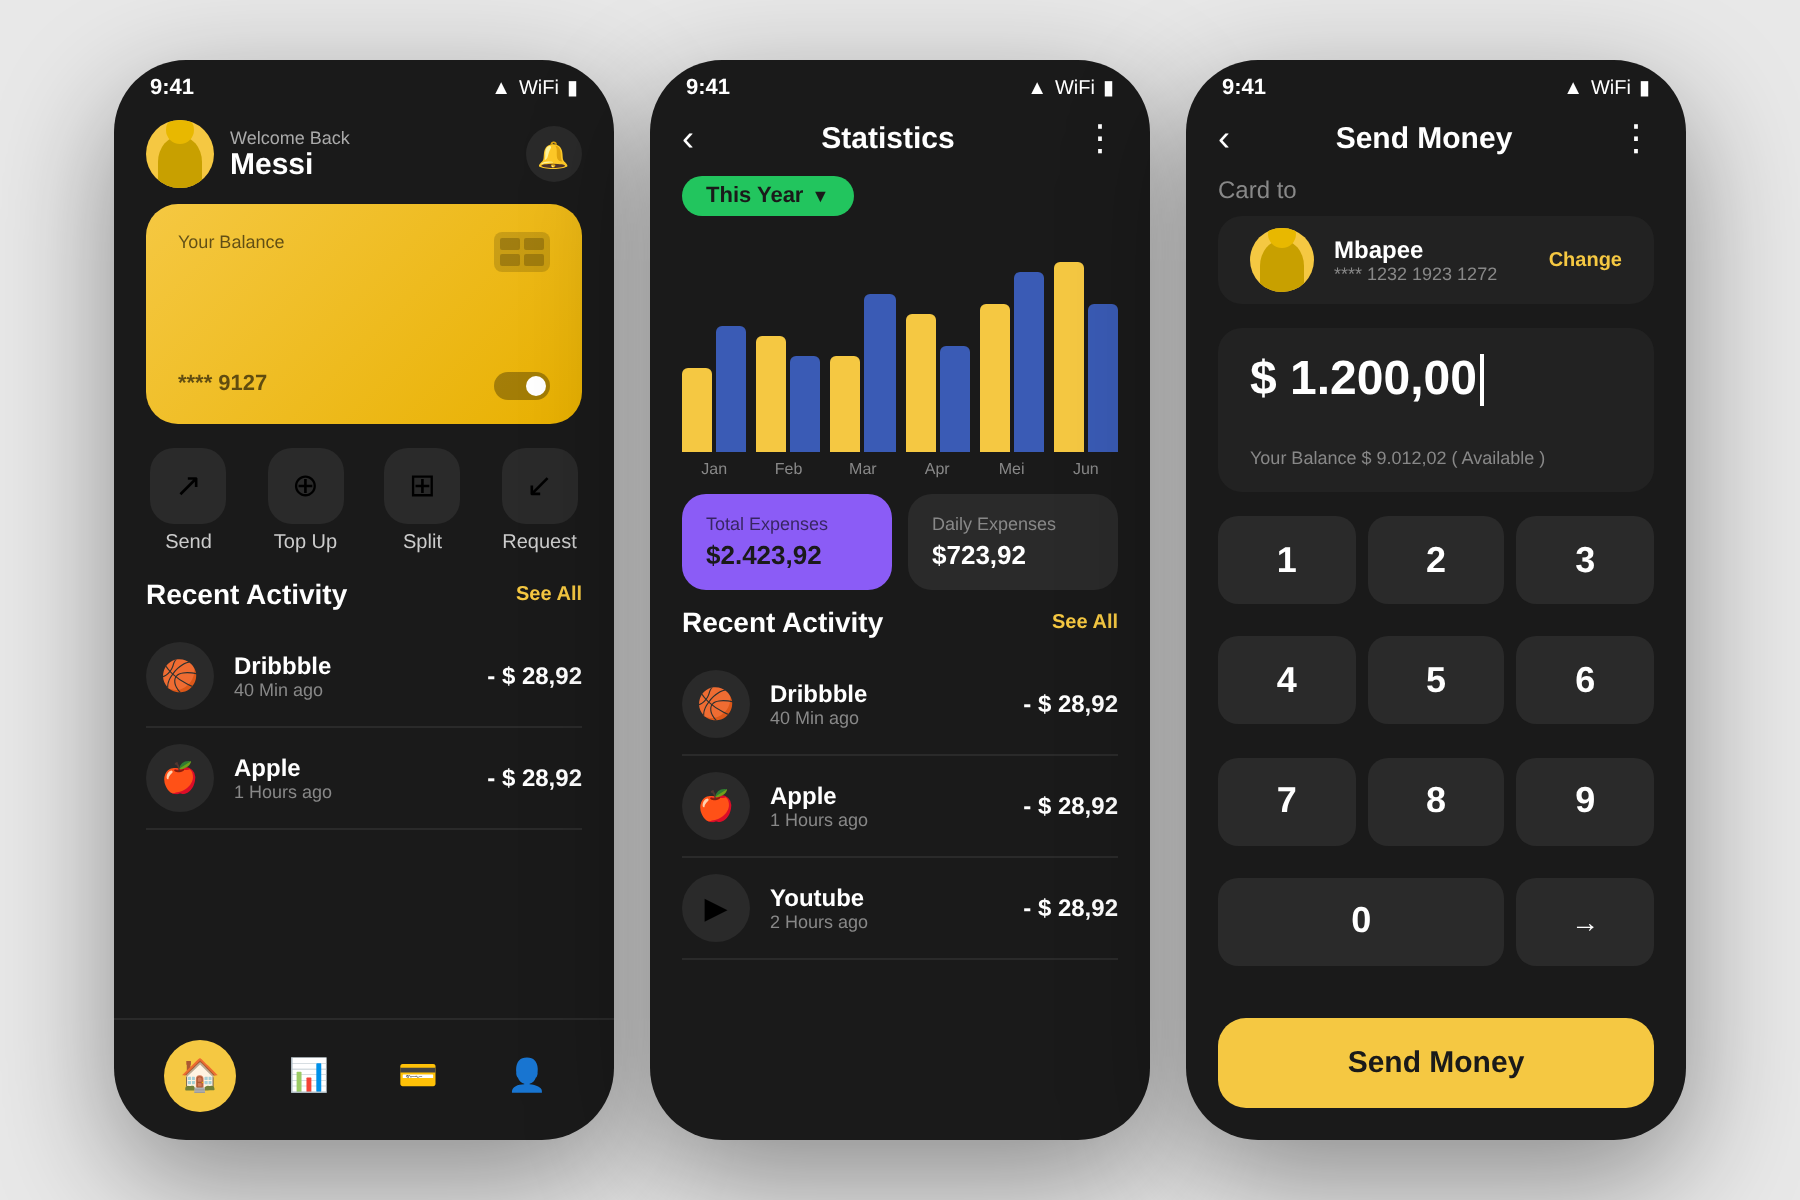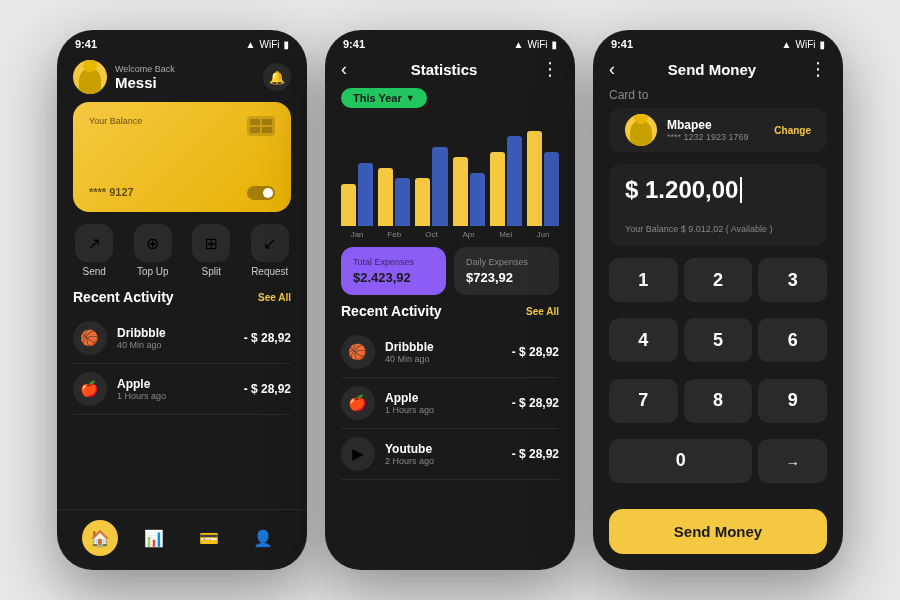--- a/index.html
+++ b/index.html
@@ -699,21 +699,21 @@
             <div class="bar blue" style="height: 90px;"></div>
           </div>
           <div class="bar-group">
             <div class="bar yellow" style="height: 95px;"></div>
             <div class="bar blue" style="height: 74px;"></div>
           </div>
         </div>
       <div class="chart-labels" id="chart-labels">
           <div class="chart-label">Jan</div>
           <div class="chart-label">Feb</div>
-          <div class="chart-label">Oct</div>
+          <div class="chart-label">Mar</div>
           <div class="chart-label">Apr</div>
           <div class="chart-label">Mei</div>
           <div class="chart-label">Jun</div>
         </div>
     </div>
 
     <div class="expense-row">
       <div class="expense-card yellow-card">
         <div class="expense-card-label">Total Expenses</div>
         <div class="expense-card-value">$2.423,92</div>
@@ -777,21 +777,21 @@
     <div class="send-to-label">Card to</div>
 
     <div class="recipient-row">
       <div class="recipient-avatar">
         <div class="avatar-person">
           <div class="avatar-head"></div>
         </div>
       </div>
       <div class="recipient-info">
         <div class="recipient-name">Mbapee</div>
-        <div class="recipient-num">**** 1232 1923 1769</div>
+        <div class="recipient-num">**** 1232 1923 1272</div>
       </div>
       <div class="change-btn">Change</div>
     </div>
 
     <div class="amount-display">
       <div class="amount-value">
         <span>$ 1.200,00</span>
         <span class="amount-cursor"></span>
       </div>
       <div class="balance-available">Your Balance $ 9.012,02 ( Available )</div>

